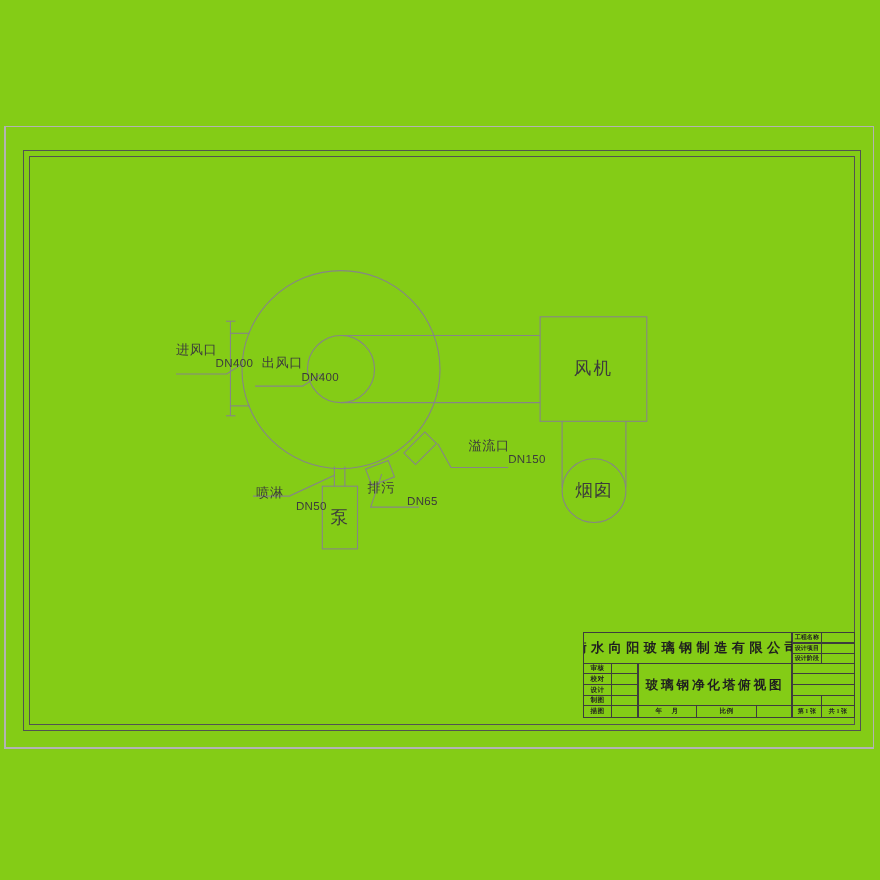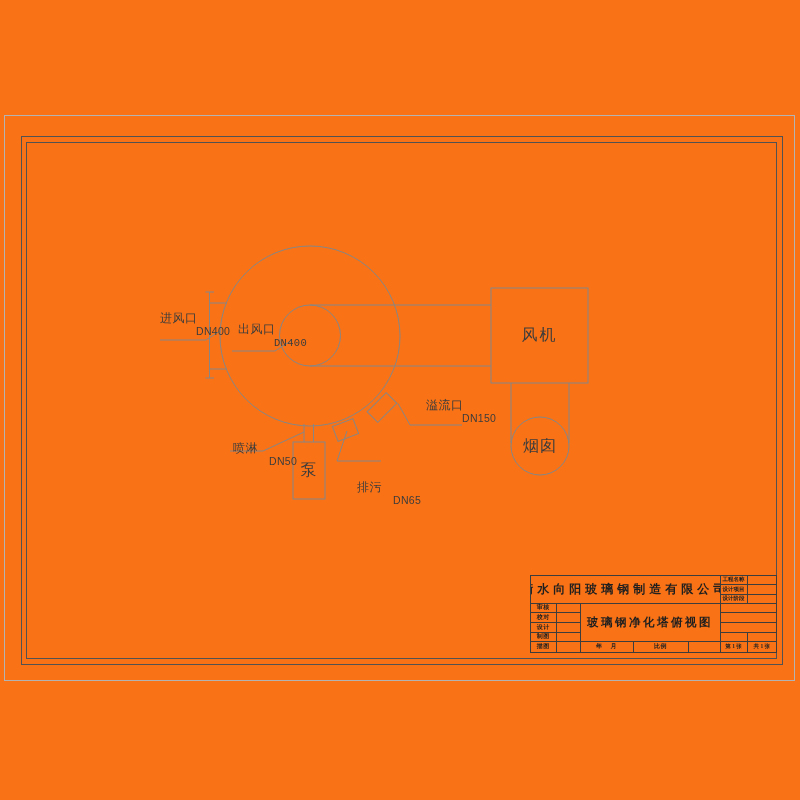--- a/index.html
+++ b/index.html
@@ -1,17 +1,17 @@
 <!DOCTYPE html>
 <html><head>
 <meta charset="utf-8">
 <style>
   html,body { margin:0; padding:0; background:#ffffff; }
   .page {
-    position:relative; width:800px; height:800px; background:#f97316;
+    position:relative; width:800px; height:800px; background:#84cc16;
     font-family:"Liberation Sans","DejaVu Sans",sans-serif; overflow:hidden;
   }
   svg.linework { position:absolute; left:0; top:0; }
 
   
   .lbl { position:absolute; color:#3c3c3c; }
   .lbl .cn { font-size:12px; line-height:13px; letter-spacing:0.5px; white-space:nowrap; }
   .lbl .dn { font-size:10.5px; line-height:12px; letter-spacing:0.3px; white-space:nowrap;padding-left:36px; }
   .boxlbl { position:absolute; display:flex; align-items:center; justify-content:center;
             color:#3c3c3c; font-size:16px; letter-spacing:1px; white-space:nowrap; }
@@ -94,31 +94,31 @@
       <line x1="747" y1="575" x2="747" y2="603"></line>
       <line x1="747" y1="632" x2="747" y2="652"></line>
     </g>
   </svg>
 
   <div class="lbl" style="left:160px; top:312px;">
     <div class="cn">进风口</div>
     <div class="dn">DN400</div>
   </div>
 
-  <div class="lbl" style="left:238px; top:324px;font-family:Liberation Mono, monospace;">
+  <div class="lbl" style="left:238px; top:324px;">
     <div class="cn">出风口</div>
     <div class="dn">DN400</div>
   </div>
 
   <div class="lbl" style="left:233px; top:442px;">
     <div class="cn">喷淋</div>
     <div class="dn">DN50</div>
   </div>
 
-  <div class="lbl" style="left:357px; top:437px;margin-top:44px;">
+  <div class="lbl" style="left:334px; top:437px;">
     <div class="cn">排污</div>
     <div class="dn">DN65</div>
   </div>
 
   <div class="lbl" style="left:426px; top:399px;">
     <div class="cn">溢流口</div>
     <div class="dn">DN150</div>
   </div>
 
   <div class="boxlbl" style="left:293px; top:442px; width:32px; height:57px;">泵</div>

